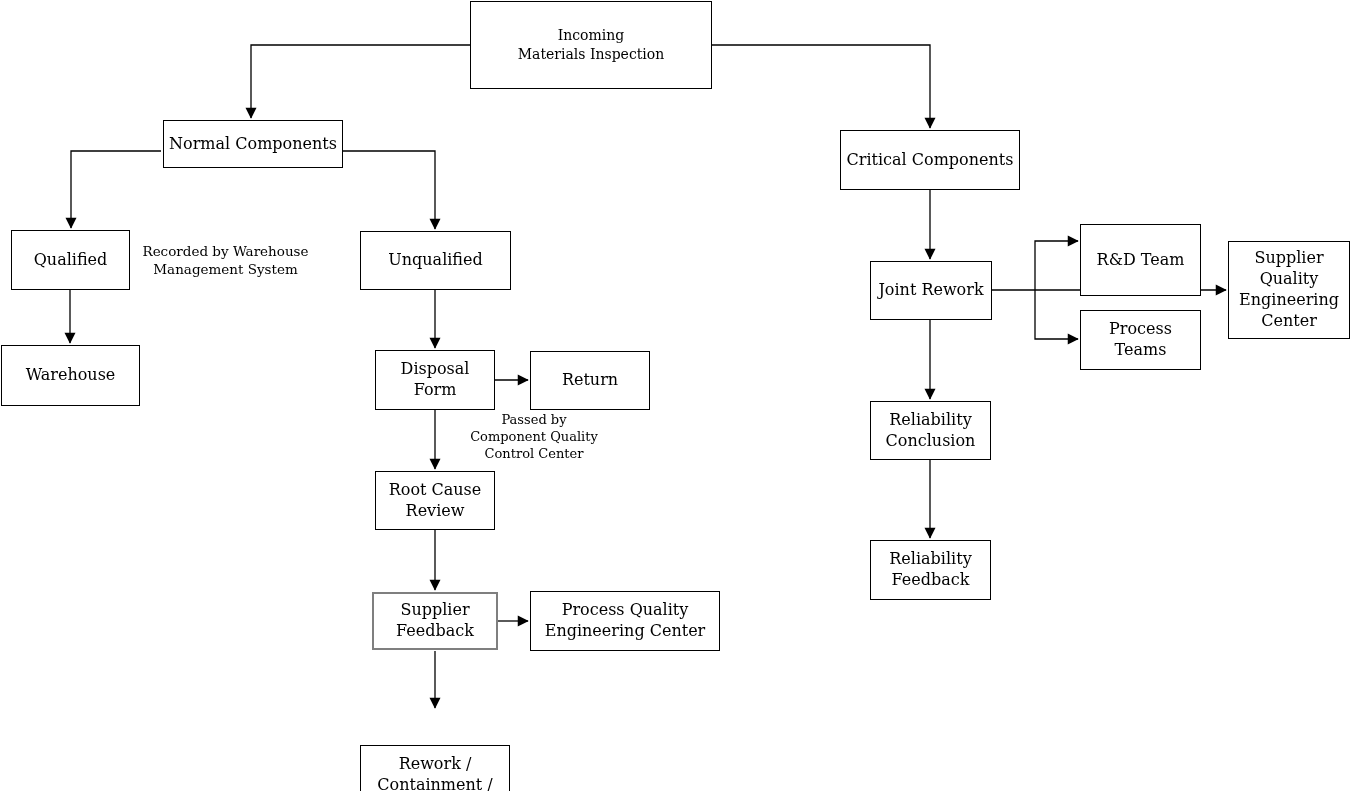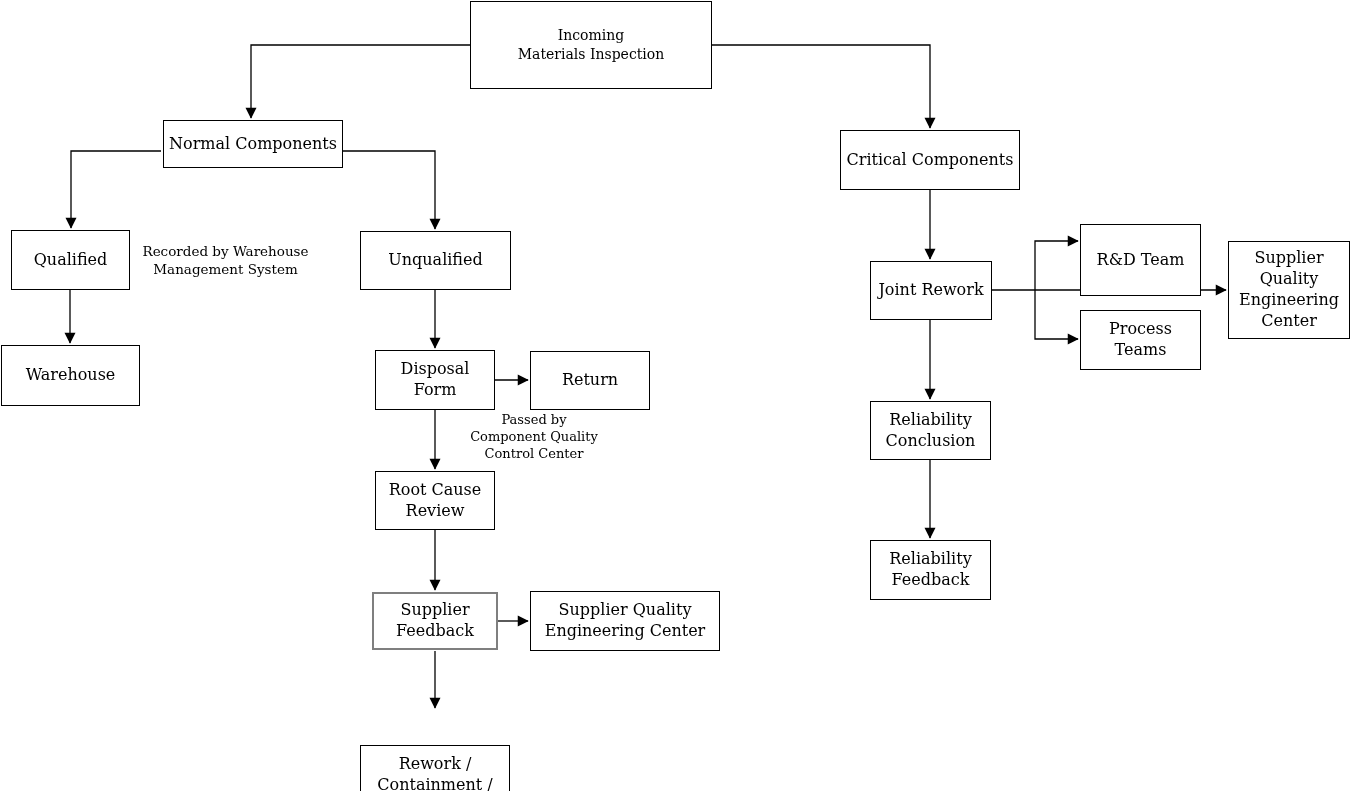--- a/index.html
+++ b/index.html
@@ -109,21 +109,21 @@
   <div class="annotation" style="left:440px; top:411px; width:140px; font-size:13px;margin-left:24px;">Passed by
 Component Quality
 Control Center</div>
 
   <div class="node" style="left:375px; top:471px; width:120px; height:59px;">Root Cause
 Review</div>
 
   <div class="node selected" style="left:372px; top:592px; width:126px; height:58px;">Supplier
 Feedback</div>
 
-  <div class="node" style="left:530px; top:591px; width:190px; height:60px;">Supplier Quality
+  <div class="node" style="left:530px; top:591px; width:190px; height:60px;">Process Quality
 Engineering Center</div>
 
   <div class="node" style="left:360px; top:710px; width:150px; height:80px;margin-top:35px;">Rework /
 Containment /
 Improvement</div>
 
   <div class="node" style="left:870px; top:261px; width:122px; height:59px;">Joint Rework</div>
 
   <div class="node" style="left:1080px; top:224px; width:121px; height:72px;">R&amp;D Team</div>
 

